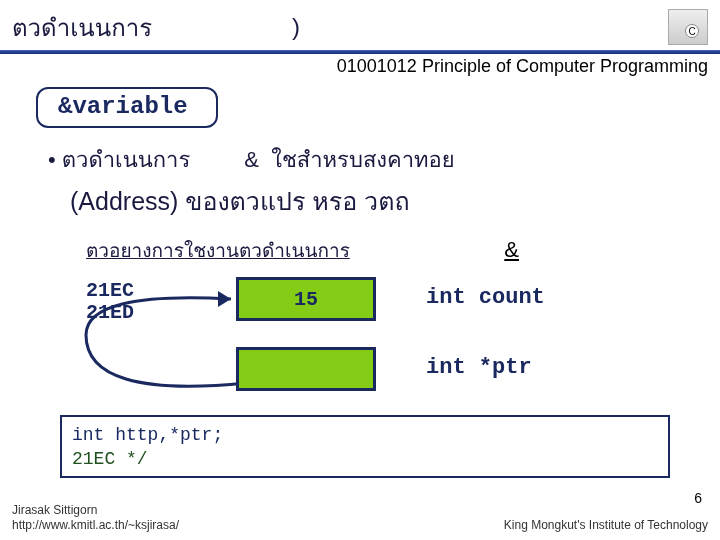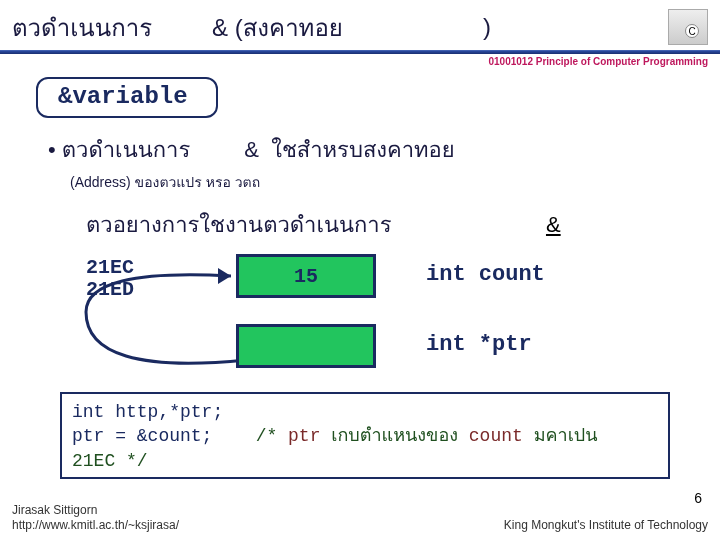--- a/index.html
+++ b/index.html
@@ -51,23 +51,23 @@
     width:12px;height:12px;
     display:flex;align-items:center;justify-content:center;
     background:#fff;
   }
   .divider {
     height: 4px;
     background: linear-gradient(#2a4aa0,#1a2f70);
     border-top:1px solid #4060b0;
   }
   .course-line {
-    font-size: 10px;
-    font-weight: bold;
-    color: #be185d;
+    font-size: 18px;
+    font-weight: normal;
+    color: #000000;
     text-align: right;
     padding: 2px 12px 0 0;
   }
   .content {
     padding: 10px 30px 0 30px;
     position: relative;
   }
   .pill {
     display:inline-block;
     border: 2px solid #1a2a60;
@@ -80,27 +80,28 @@
     margin-bottom: 14px;
     margin-left: 6px;
   }
   .bullet-line {
     font-size: 22px;
     color: #1a1a40;
     margin: 0 0 4px 18px;
   }
   .bullet-line .amp { margin: 0 6px 0 48px; }
   .sub-line {
-    font-size: 14px;
+    font-size: 25px;
     color: #1a1a40;
     margin: 2px 0 10px 40px;
   }
   .example-title {
-    font-size: 22px;
-    color: #1a1a40;
+    font-size: 19px;
+    color: #1a1a40;
+    text-decoration: underline;
     margin: 4px 0 10px 56px;
     display:inline-block;
   }
   .example-amp {
     font-size: 22px;
     text-decoration: underline;
     margin-left: 150px;
   }
   .diagram {
     position: relative;
@@ -116,21 +117,21 @@
   }
   .boxrow {
     position: absolute;
     left: 150px;
     border: 3px solid #1a2a60;
     width: 140px;
     height: 44px;
     display:flex;align-items:center;justify-content:center;
     font-family:"Courier New",monospace;
     font-size:20px;font-weight:bold;color:#1a2a60;
-    background:#22c55e;
+    background:#84cc16;
   }
   .labeltxt {
     position:absolute;
     font-family:"Courier New",monospace;
     font-size:22px;font-weight:bold;color:#1a2a60;
   }
   .arrow-svg {
     position:absolute;
     left:-40px; top:4px;
     width:220px; height:140px;
@@ -166,21 +167,20 @@
     position:absolute;
     bottom:34px; right:18px;
     font-size:14px;
   }
 </style>
 </head>
 <body>
 
 <div class="header">
   <span class="header-title">ตวดำเนนการ</span>
-  <span class="header-op">&amp; (สงคาทอย</span>
   <span class="header-paren">)</span>
   <div class="header-icon"></div>
 </div>
 <div class="divider"></div>
 <div class="course-line">01001012 Principle of Computer Programming</div>
 
 <div class="content">
   <div class="pill">&amp;variable</div>
 
   <div class="bullet-line">
@@ -205,24 +205,20 @@
     <div class="boxrow" style="top:2px">
       <span>15</span>
     </div>
     <div class="boxrow" style="top:72px"></div>
     <div class="labeltxt" style="left:340px;top:80px">int *ptr</div>
     <div class="labeltxt" style="left:340px;top:10px">int count</div>
   </div>
 
   <div class="codebox">
     <div>int  http,*ptr;</div>
-    <div>
-      <span>ptr = &amp;count;</span>&nbsp;&nbsp;&nbsp;
-      <span class="cm"><span>/* </span><span class="hl">ptr</span><span> เกบตำแหนงของ     </span><span class="hl">count</span><span> มคาเปน</span></span>
-    </div>
     <div class="cm">21EC */</div>
   </div>
 </div>
 
 <div class="pagenum">6</div>
 <div class="footer-left">
   <div>Jirasak Sittigorn</div>
   <div>http://www.kmitl.ac.th/~ksjirasa/</div>
 </div>
 <div class="footer-right">King Mongkut's Institute of Technology</div>

